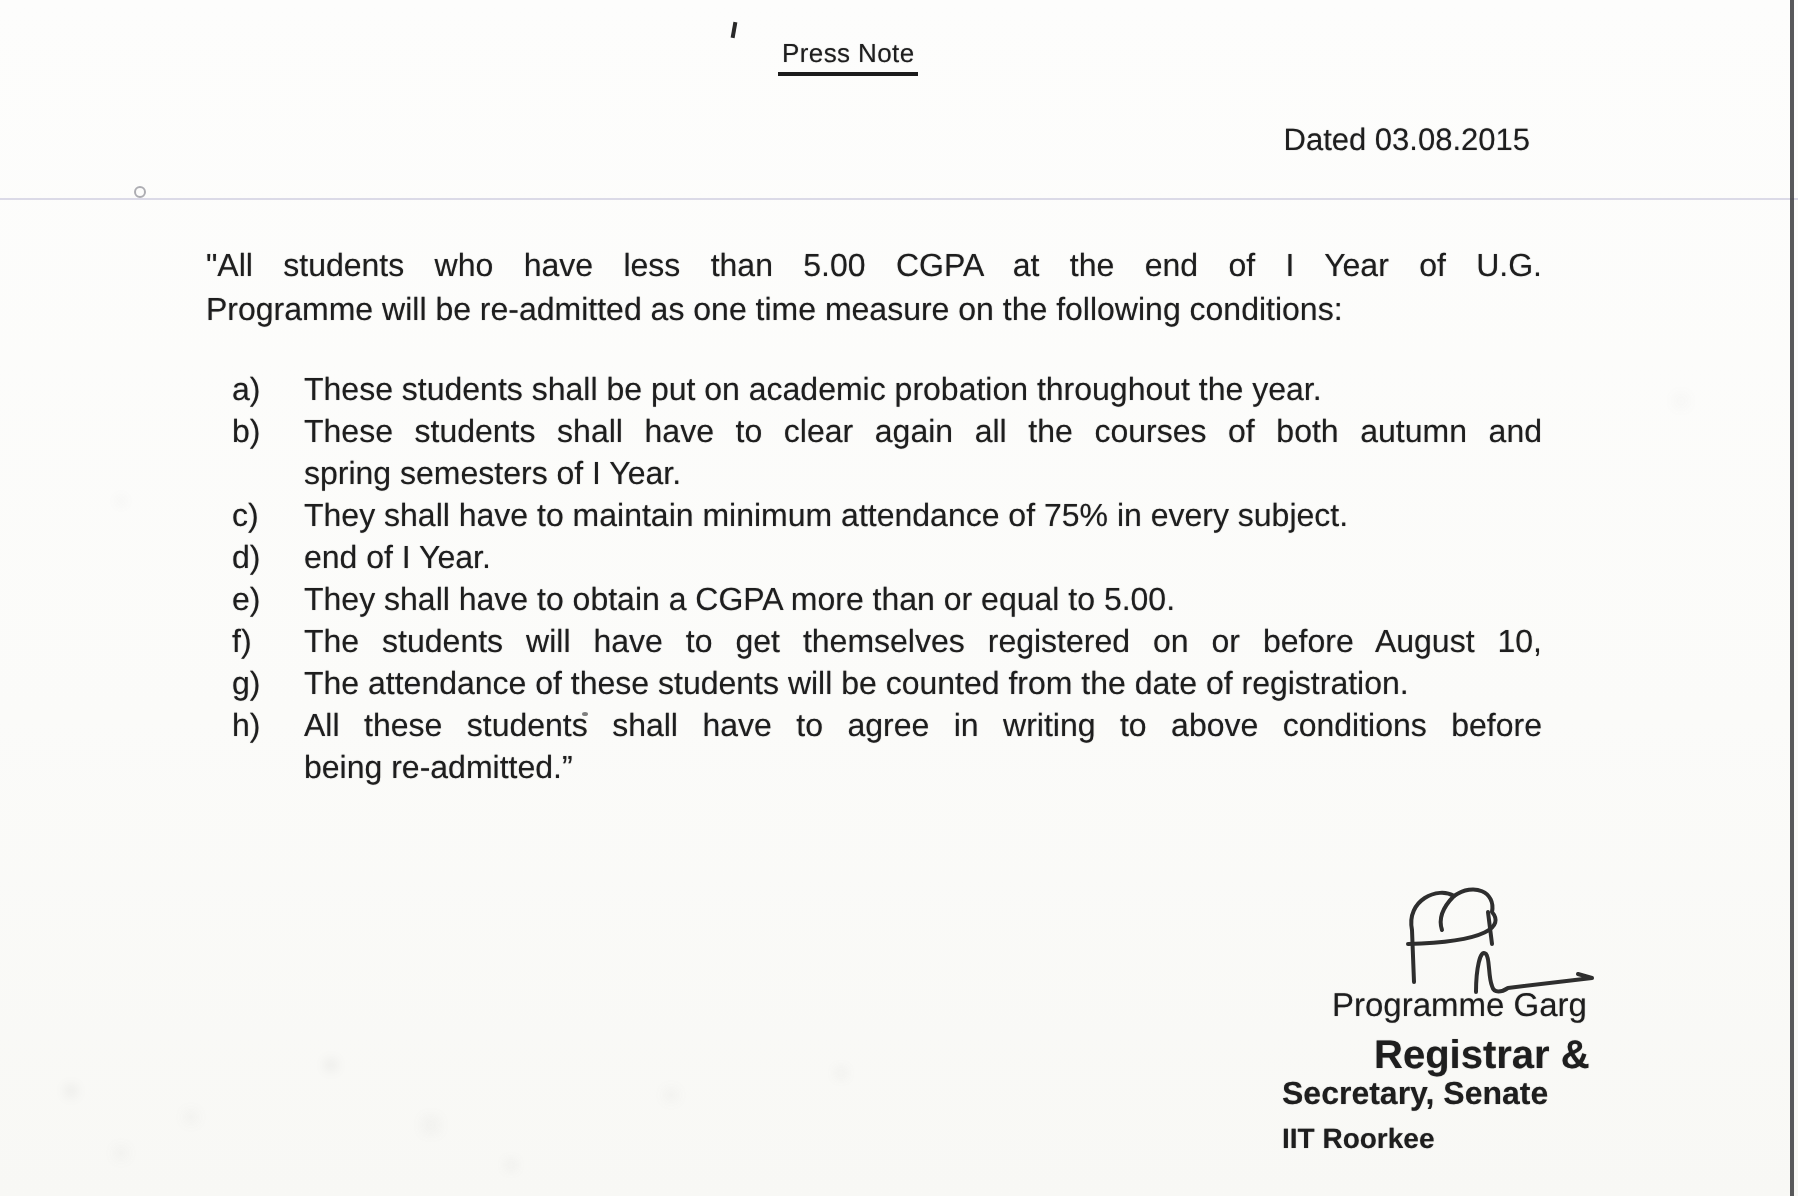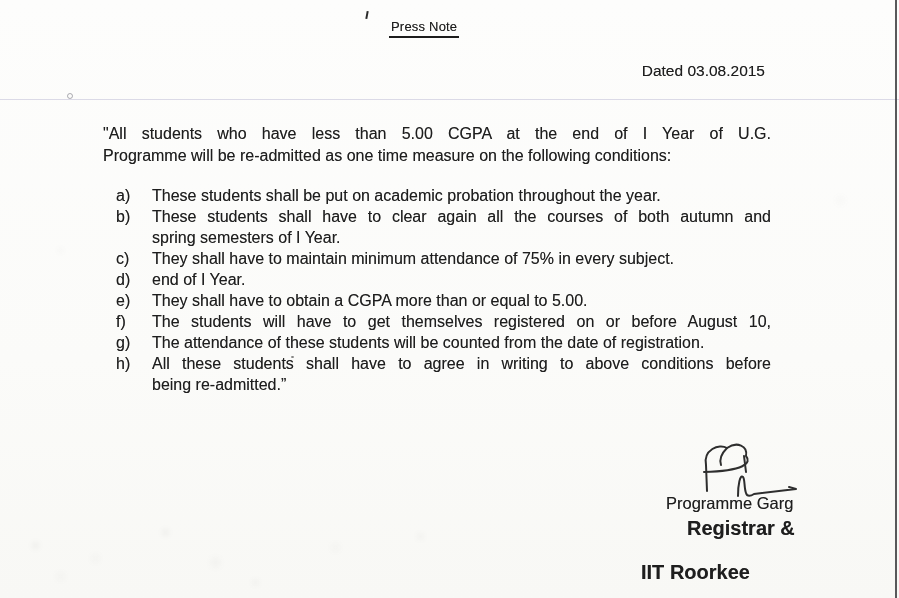--- a/index.html
+++ b/index.html
@@ -72,21 +72,21 @@
   }
 
   
   .sig-scribble { position: absolute; left: 692px; top: 441px; }
   .sig-name {
     position: absolute; left: 666px; top: 494px;
     font-size: 16.5px;
   }
   .sig-role-1 { position: absolute; left: 687px; top: 517px; font-size: 20px; font-weight: 700; }
   .sig-role-2 { position: absolute; left: 641px; top: 539px; font-size: 16px; font-weight: 700; }
-  .sig-role-3 { position: absolute; left: 641px; top: 561px; font-size: 20px; font-weight: 700; }
+  .sig-role-3 { position: absolute; left: 641px; top: 561px; font-size: 14px; font-weight: 700; }
 
   
   .scan-hline {
     position: absolute; left: 0; top: 99px;
     width: 899px; height: 1px;
     background: rgba(185,183,212,0.5);
   }
   .scan-right-edge {
     position: absolute; right: 2px; top: 0;
     width: 2px; height: 598px;
@@ -207,15 +207,16 @@
       <g fill="none" stroke="#2e2e2e" stroke-width="2" stroke-linecap="round" stroke-linejoin="round">
         <path d="M15 50 L14 24 C11 9 27 2 35 7 C30 12 27 18 29 24"></path>
         <path d="M35 7 C45 0 56 5 54 15 C60 22 52 30 12 31"></path>
         <path d="M52 15 L54 31"></path>
         <path d="M46 55 C46 44 48 33 51 36 C53 38 52 47 54 52 C55 56 59 55 62 53 L104 48 L97 46"></path>
       </g>
     </svg>
   </div>
   <div class="sig-name txt">Programme Garg</div>
   <div class="sig-role-1 txt">Registrar &amp;</div>
+  <div class="sig-role-2 txt">Secretary, Senate</div>
   <div class="sig-role-3 txt">IIT Roorkee</div>
 
 </div>
 
 </body></html>

